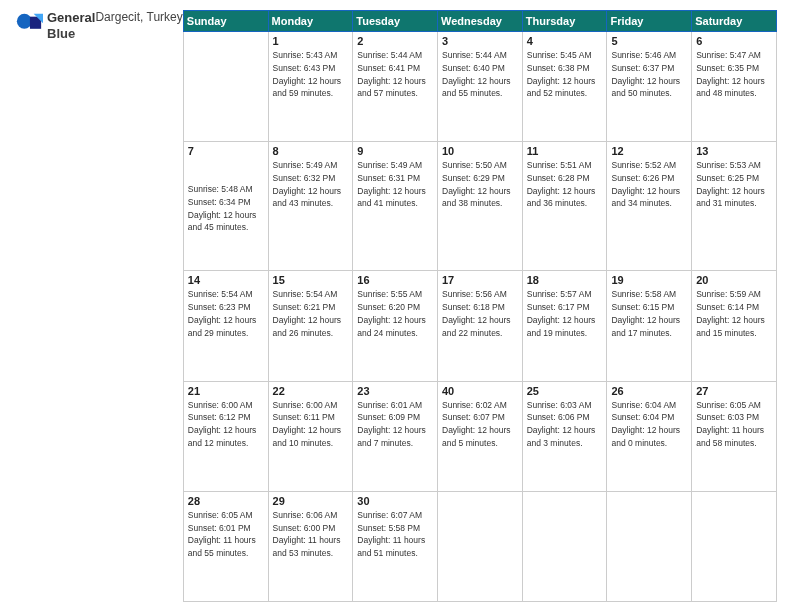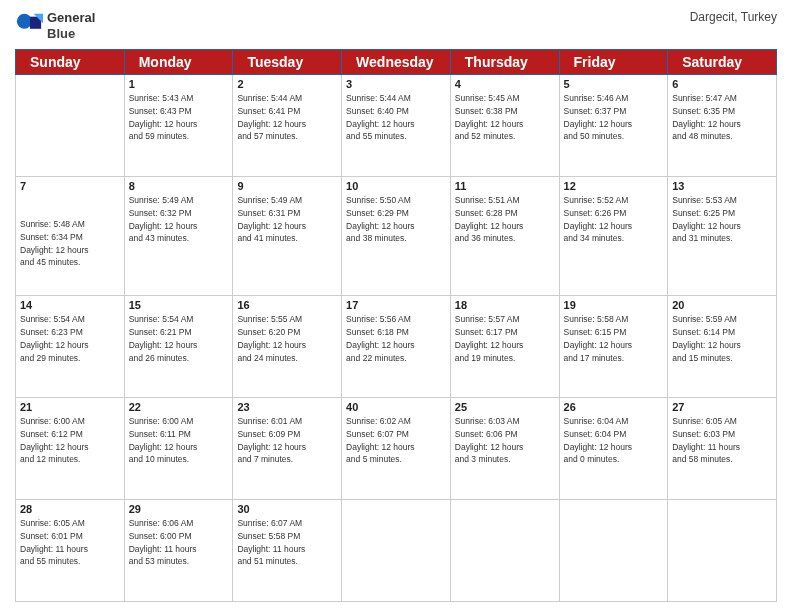--- a/index.html
+++ b/index.html
@@ -8,21 +8,21 @@
       height: 612px;
       font-family: Arial, sans-serif;
       background: #fff;
       overflow: hidden;
     }
     .page {
       width: 792px;
       height: 612px;
       padding: 10px 15px;
       display: flex;
-      flex-direction: column;
+      flex-direction: row;
     }
     .header {
       display: flex;
       justify-content: space-between;
       align-items: flex-start;
       margin-bottom: 8px;
     }
     .logo {
       display: flex;
       align-items: center;
@@ -54,25 +54,25 @@
       color: #444;
     }
     .calendar {
       flex: 1;
       border: 1px solid #ccc;
       border-collapse: collapse;
       width: 100%;
       table-layout: fixed;
     }
     .calendar th {
-      background: #b91c1c;
+      background: #0f766e;
       color: #fff;
-      font-size: 14px;
+      font-size: 11px;
       font-weight: bold;
-      padding: 4px 14px;
+      padding: 4px 3px;
       text-align: left;
       border: 1px solid #1565c0;
     }
     .calendar td {
       vertical-align: top;
       border: 1px solid #ccc;
       padding: 3px 4px;
       font-size: 9px;
       color: #333;
       height: 82px;

